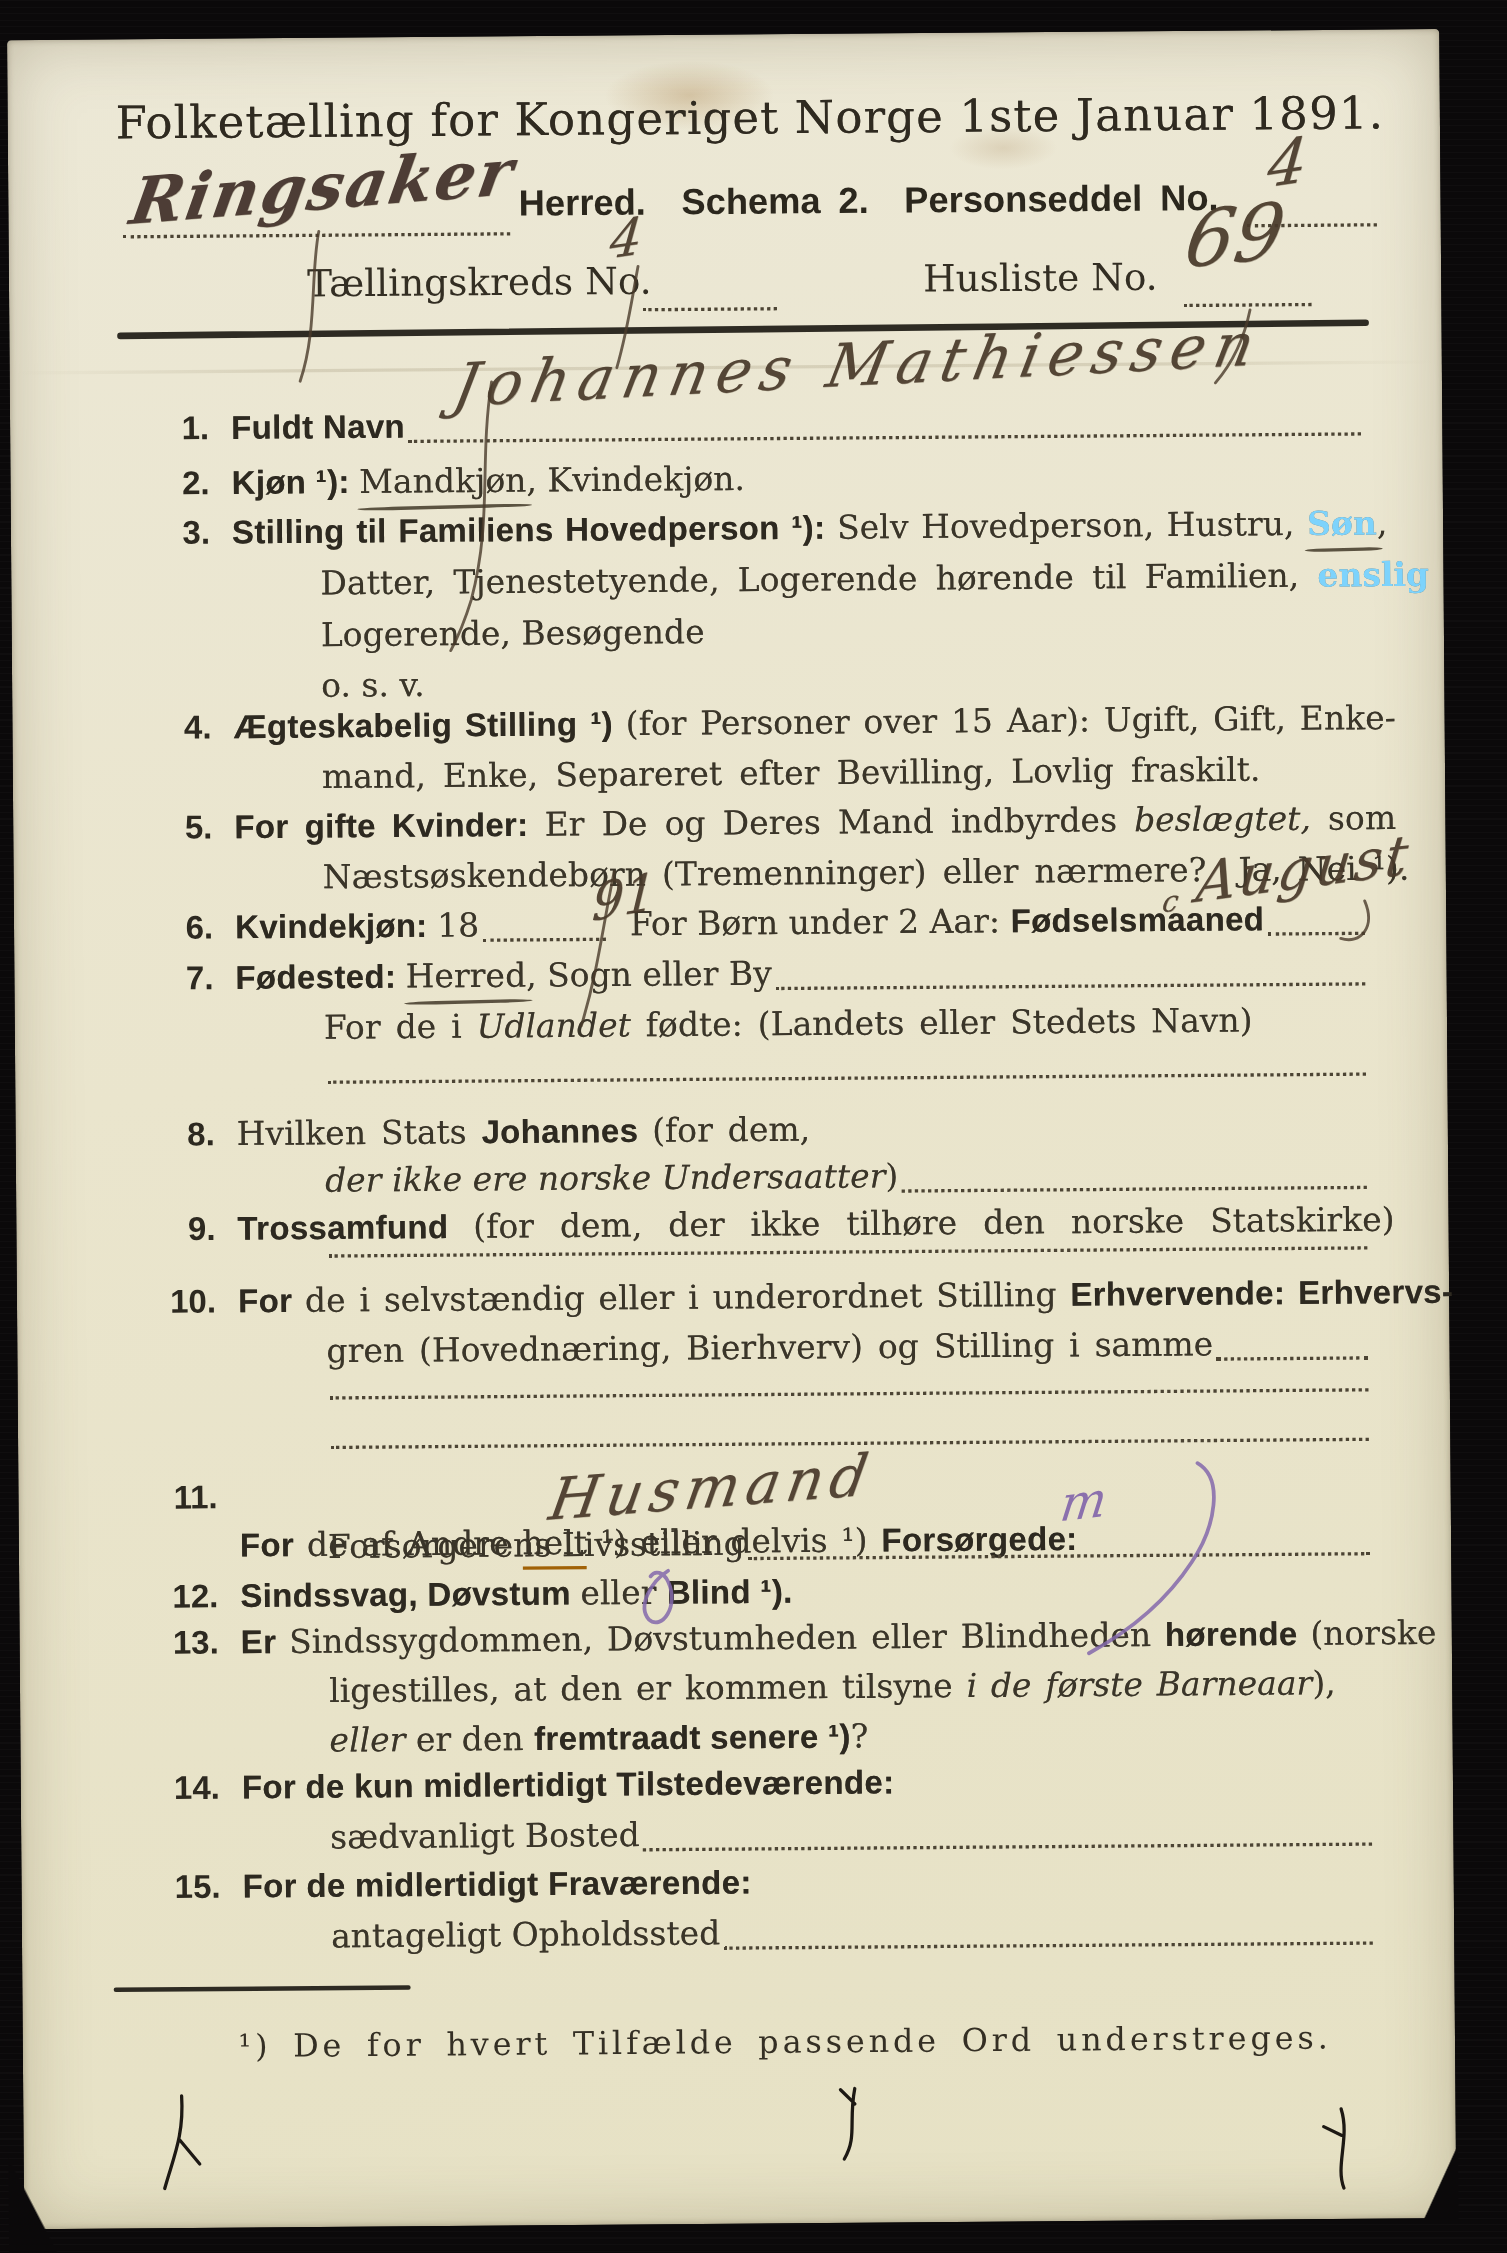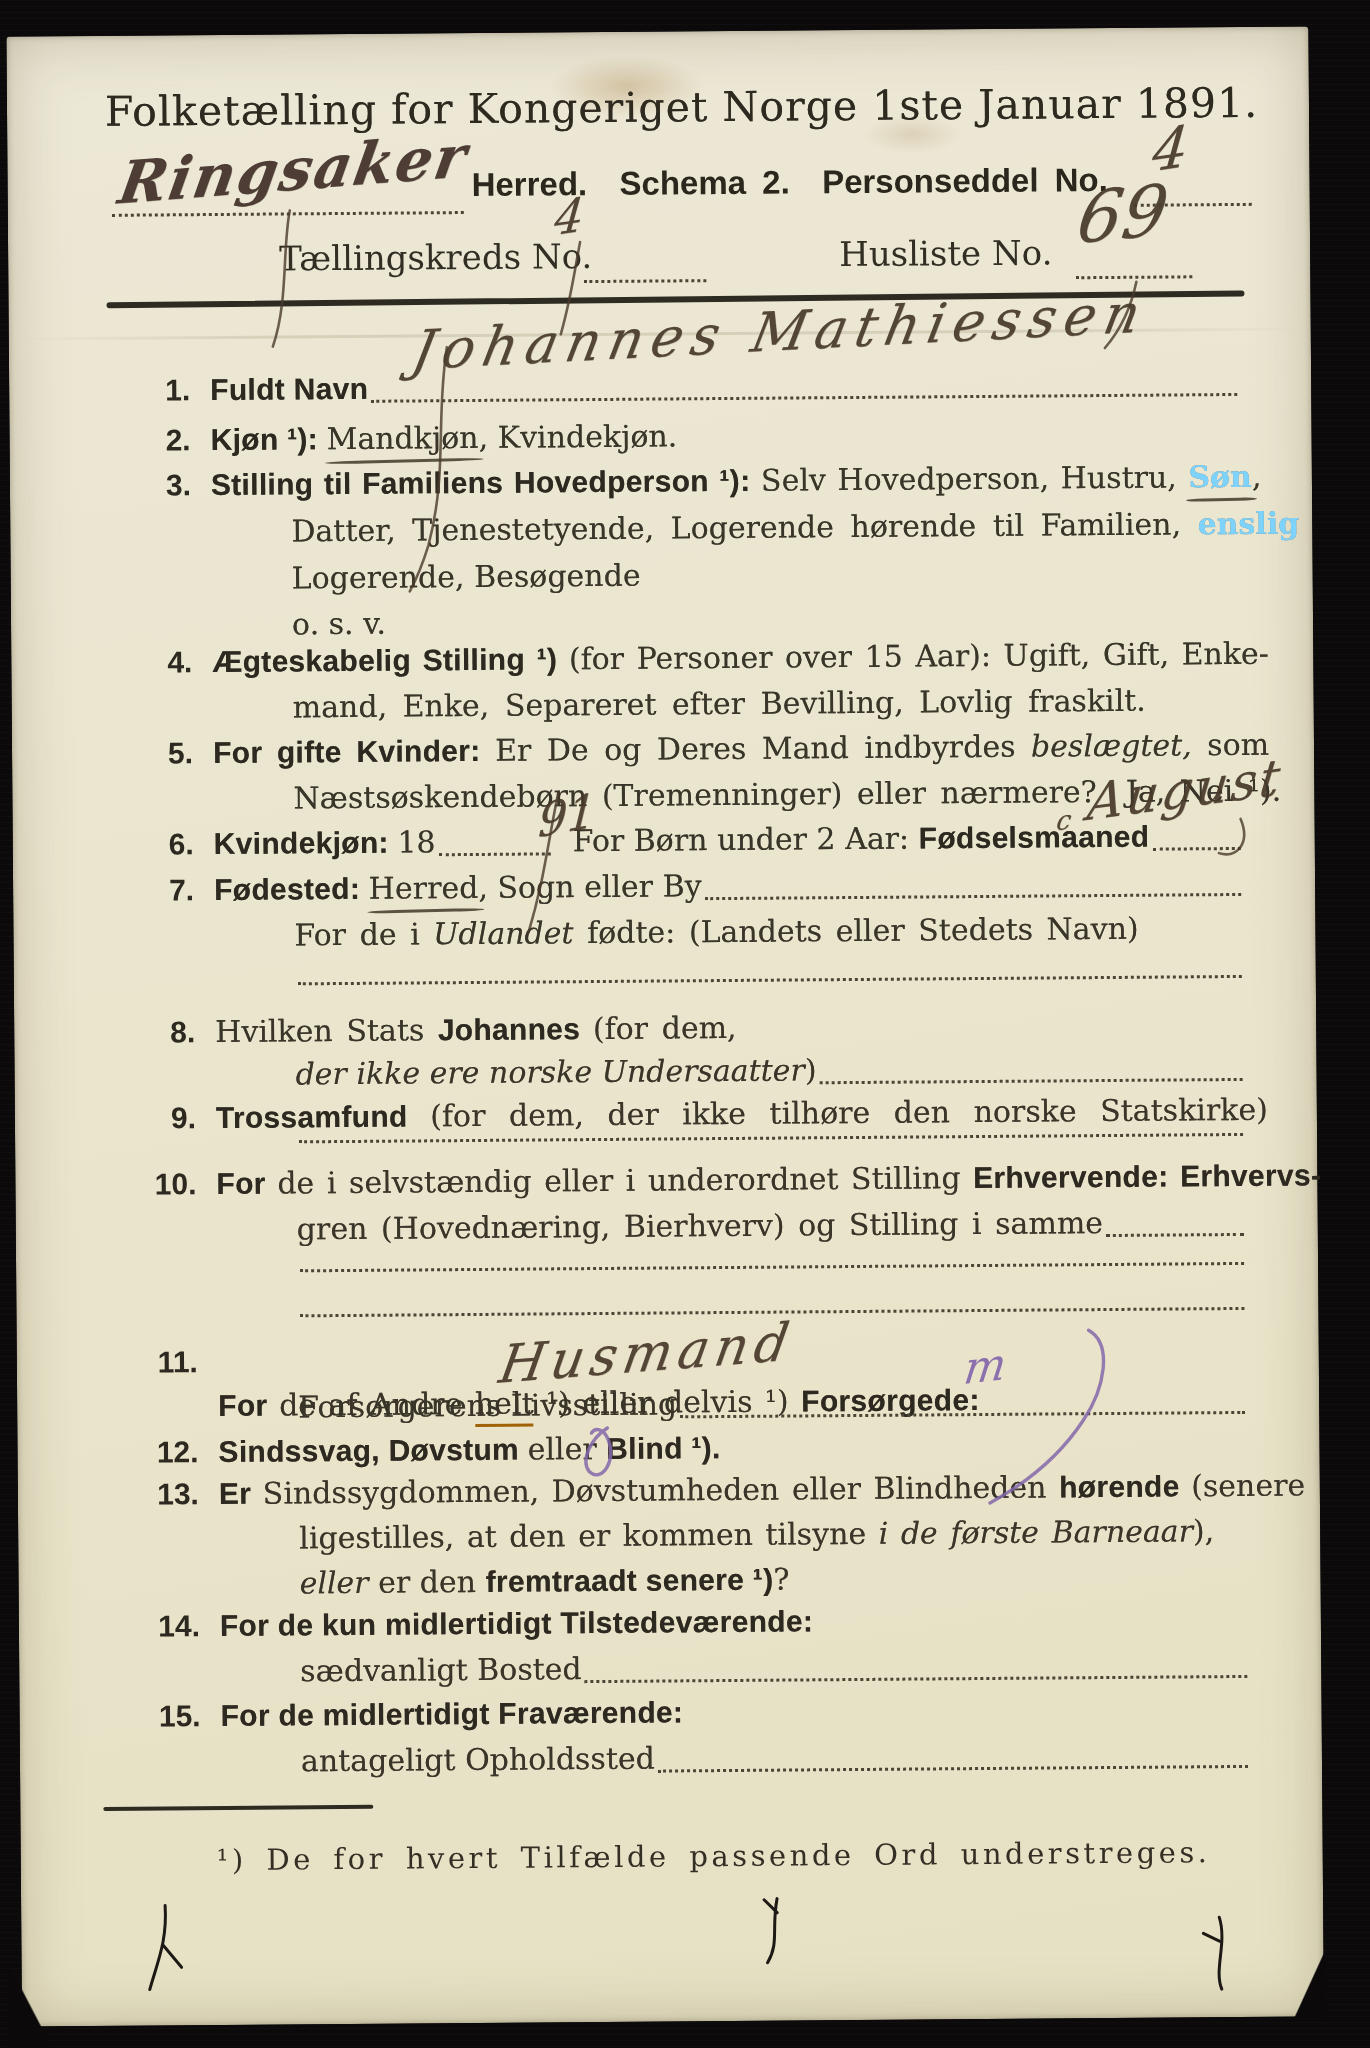--- a/index.html
+++ b/index.html
@@ -191,21 +191,21 @@
         <span class="num">12.</span>
         <span class="seg s-b">Sindssvag, Døvstum </span>
         <span class="seg s-r">eller </span>
         <span class="seg s-b">Blind ¹).</span>
       </div>
       <div class="line" style="top: 1472px; left: 215px; width: 1030px; word-spacing: 3px;">
         <span class="num">13.</span>
         <span class="seg s-b">Er </span>
         <span class="seg s-r">Sindssygdommen, Døvstumheden eller Blindheden </span>
         <span class="seg s-b">hørende </span>
-        <span class="seg s-r">(senere</span>
+        <span class="seg s-r">(norske</span>
       </div>
       <div class="line" style="top: 1517px; left: 295px; width: 950px; word-spacing: 3px;">
         <span class="seg s-r">ligestilles, at den er kommen tilsyne </span>
         <span class="seg s-i">i de første Barneaar</span>
         <span class="seg s-r">),</span>
       </div>
       <div class="line" style="top: 1562px; left: 295px; width: 950px;">
         <span class="seg s-i">eller </span>
         <span class="seg s-r">er den </span>
         <span class="seg s-b">fremtraadt senere ¹)</span>

